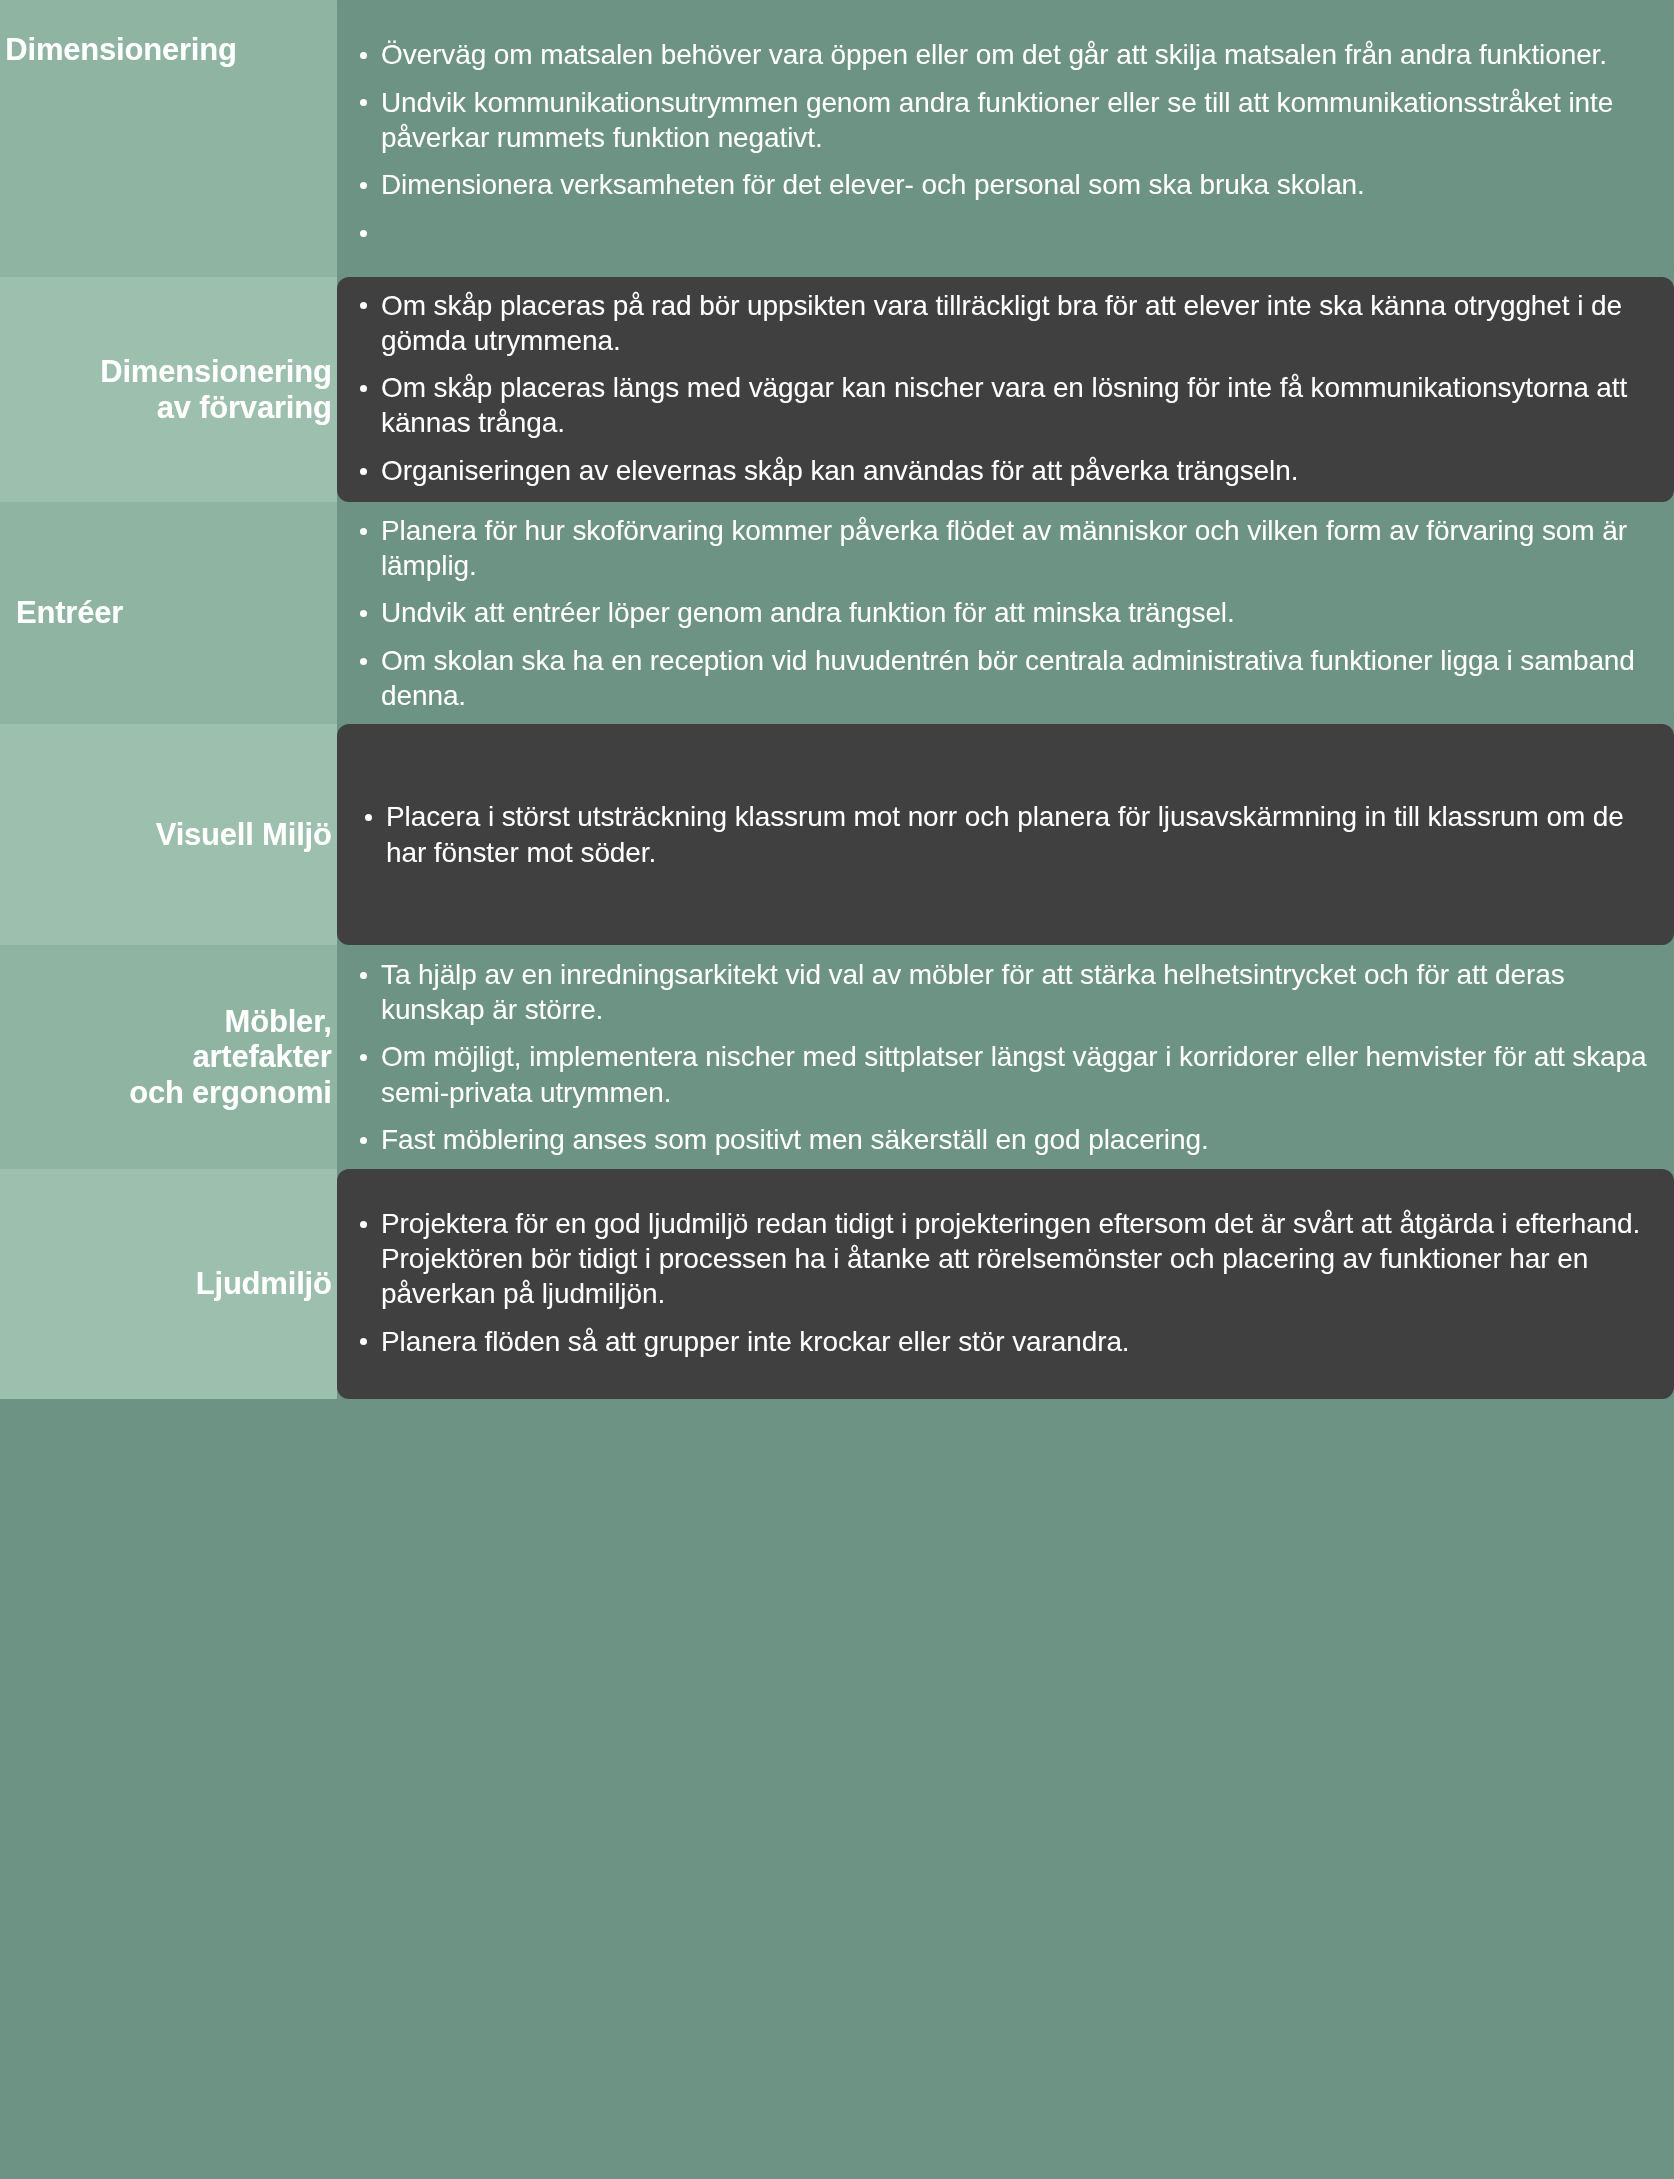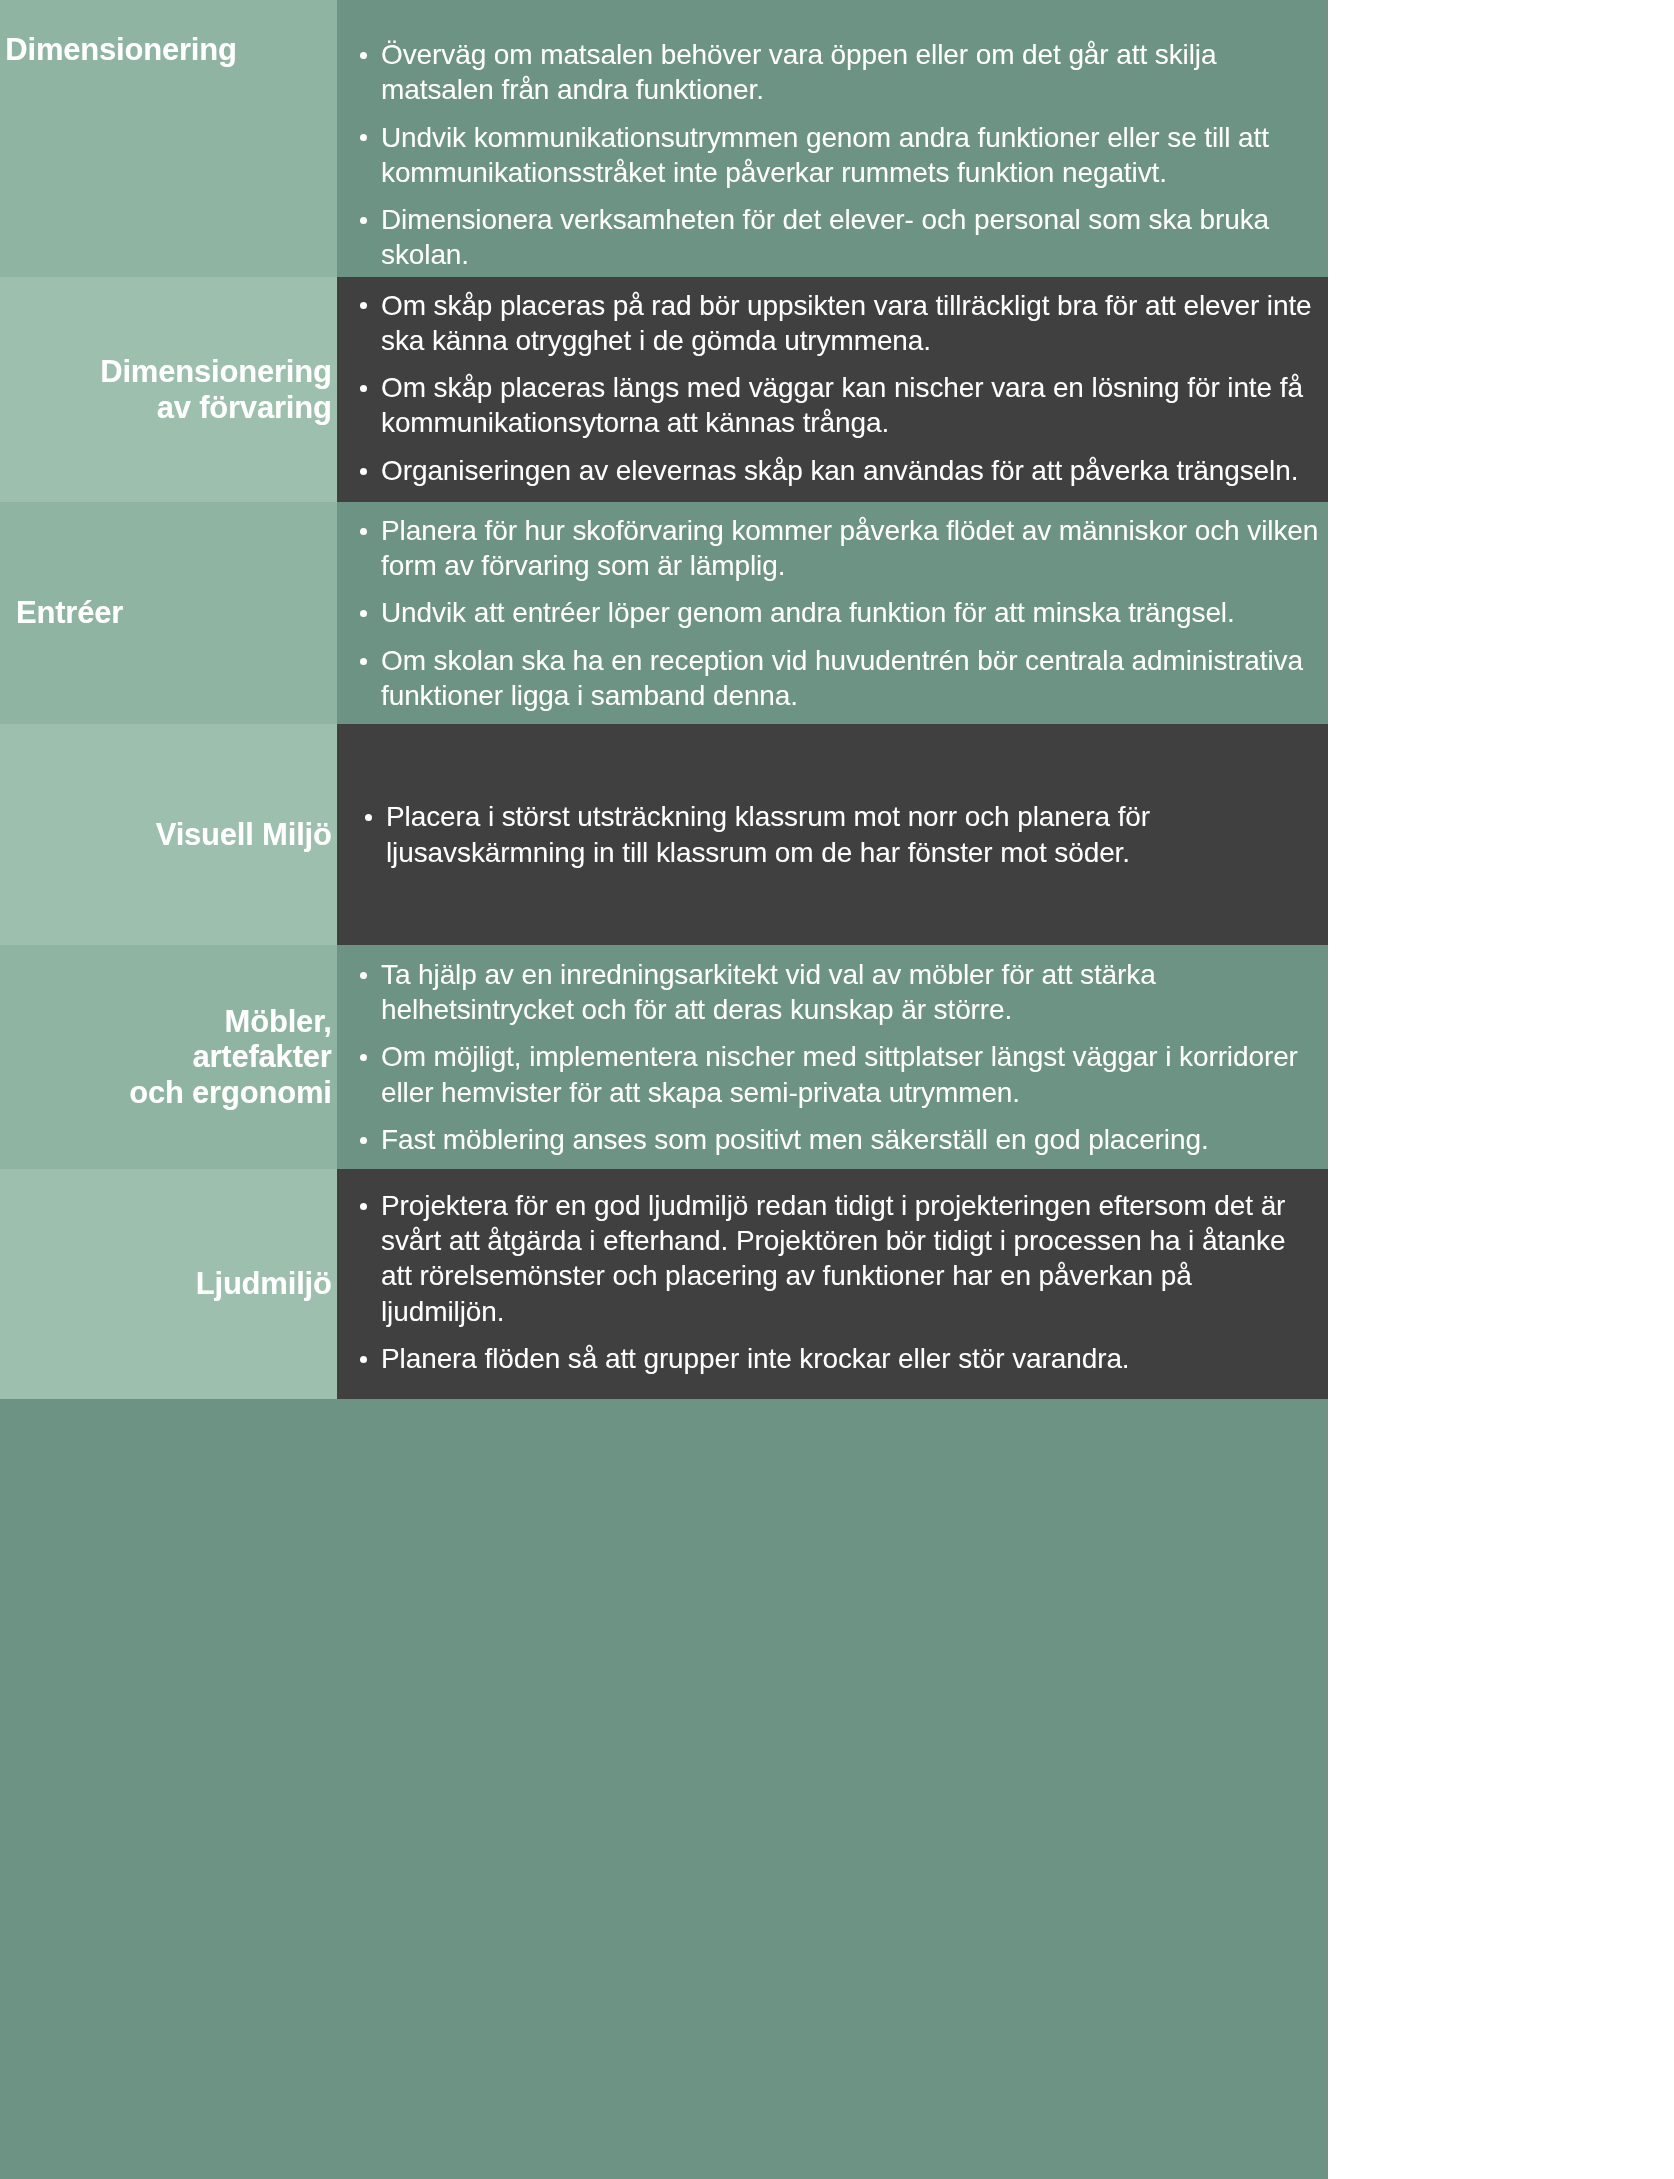--- a/index.html
+++ b/index.html
@@ -6,21 +6,21 @@
     margin: 0;
     padding: 0;
     background: #ffffff;
   }
   body {
     font-family: "Liberation Sans", "DejaVu Sans", sans-serif;
     -webkit-font-smoothing: antialiased;
   }
   #sheet {
     position: relative;
-    width: 1328px;
+    width: 1674px;
     height: 2180px;
     overflow: hidden;
     background: #6d9384;
   }
   .table {
     display: flex;
     flex-direction: column;
     width: 100%;
     height: 100%;
   }
@@ -59,20 +59,21 @@
     white-space: pre-line;
     text-shadow: 0 0 0.9px rgba(255,255,255,0.25);
   }
   .body {
     flex: 1 1 auto;
     box-sizing: border-box;
     display: flex;
     flex-direction: column;
     justify-content: center;
     padding: 3.5px 8.8px 3.5px 0;
+    border-radius: 12px;
   }
   ul.bullets {
     margin: 0;
     padding: 0;
     list-style: none;
   }
   ul.bullets li {
     position: relative;
     color: #ffffff;
     font-size: 28px;

